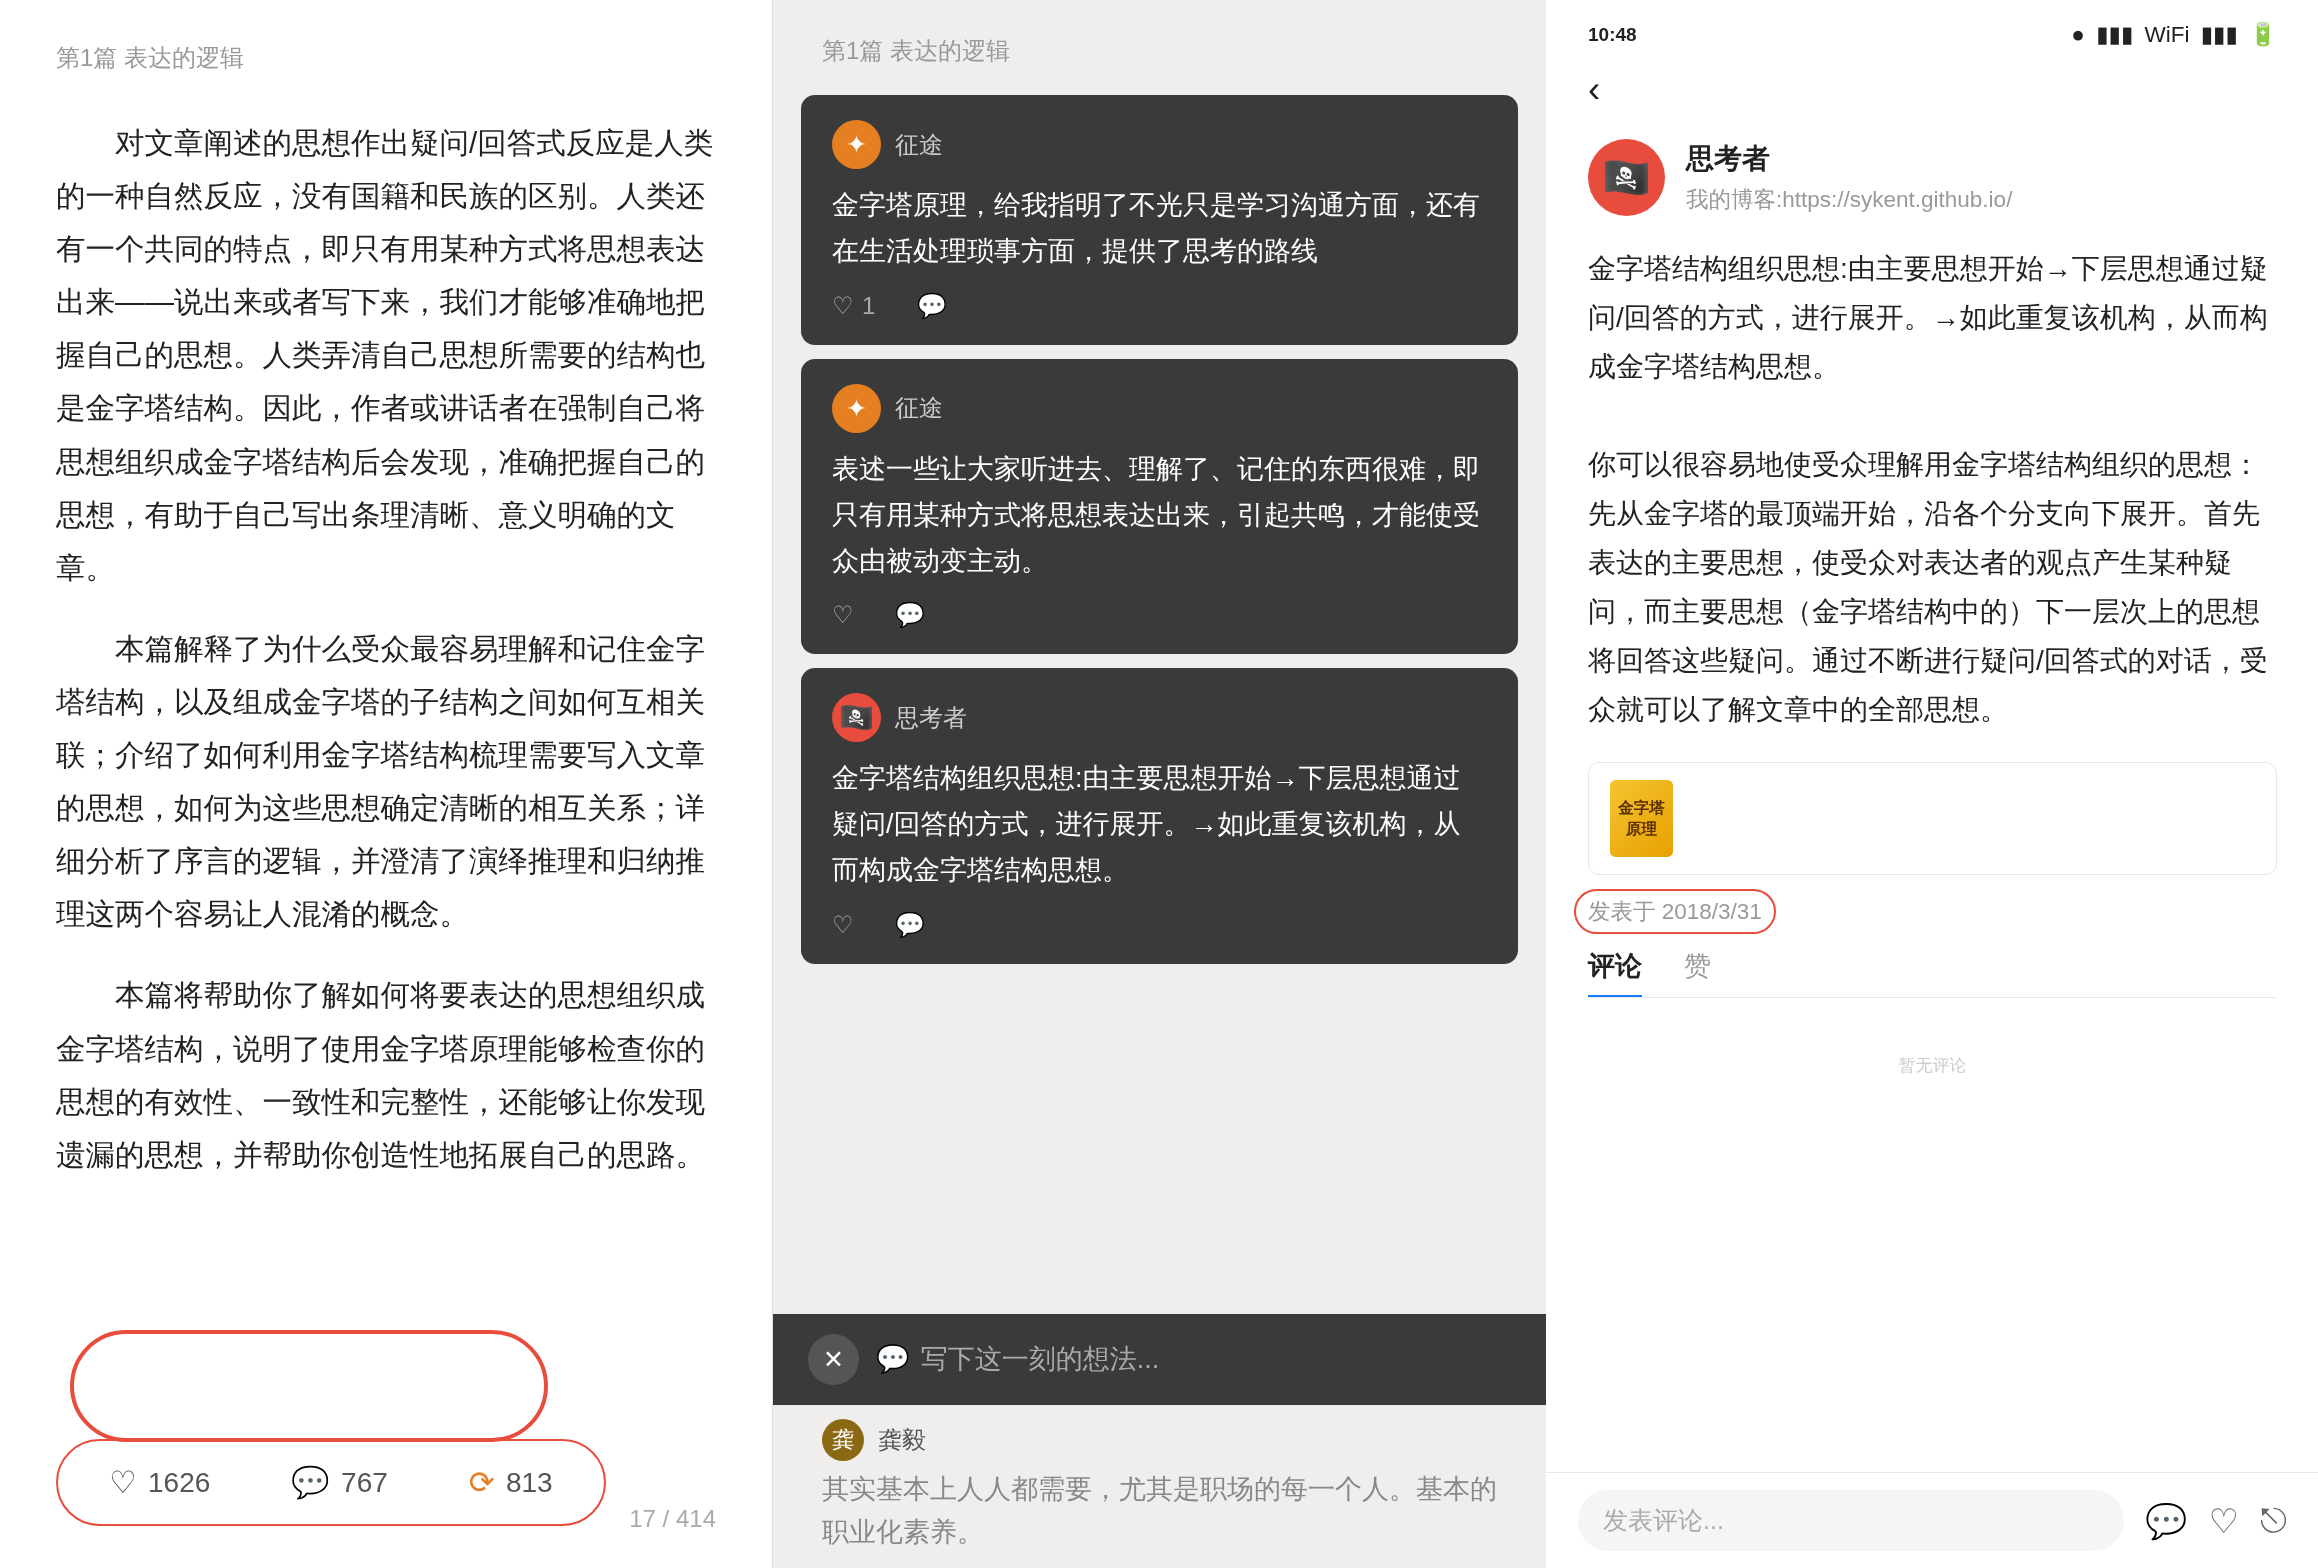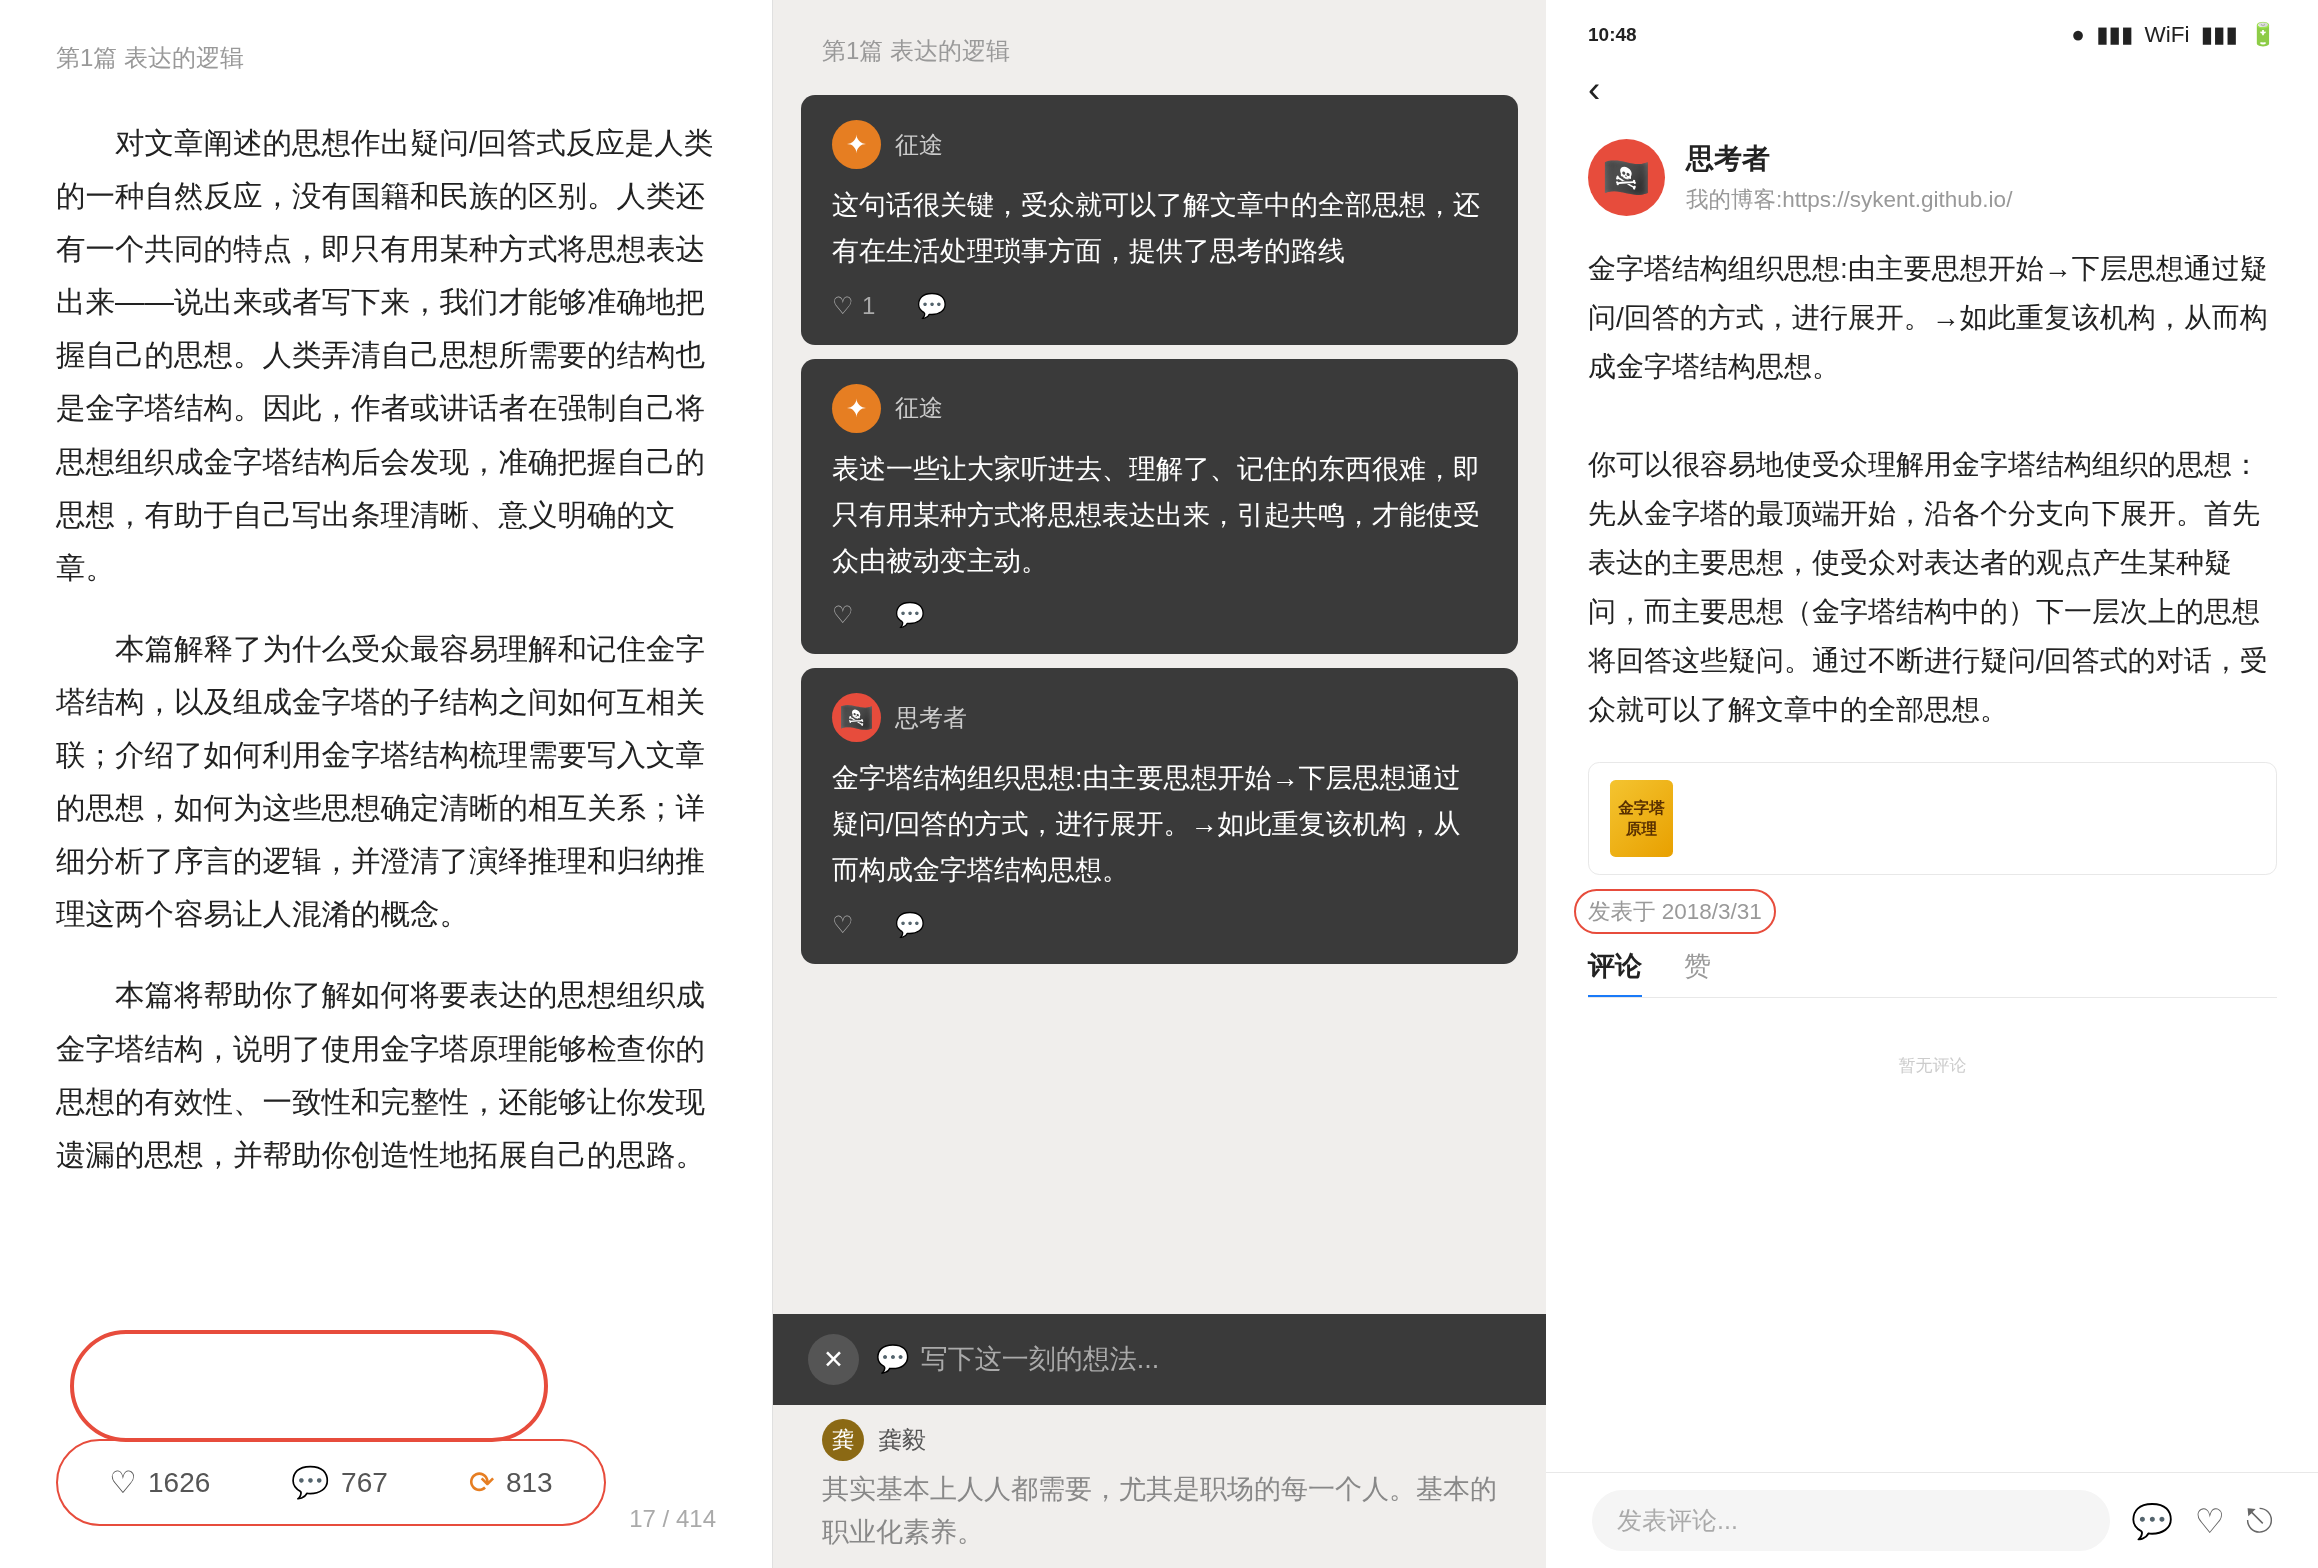--- a/index.html
+++ b/index.html
@@ -388,21 +388,21 @@
       border-bottom: 2.8px solid #1a7af8;
     }
     .no-comment {
       font-size: 17px;
       color: #ccc;
       text-align: center;
       padding: 42px 0;
     }
     .panel-3-bottom-bar {
       border-top: 1.4px solid #e8e8e8;
-      padding: 17px 46px;
+      padding: 17px 32px;
       display: flex;
       align-items: center;
       gap: 21px;
     }
     .comment-input-box {
       flex: 1;
       background: #f5f5f5;
       border-radius: 35px;
       padding: 14px 25px;
       font-size: 25px;
@@ -464,21 +464,21 @@
 
     <div class="comments-overlay">
 
       <div class="comment-card">
         <div class="comment-card-header">
           <div class="comment-avatar avatar-orange">
             <span>✦</span>
           </div>
           <span class="comment-username">征途</span>
         </div>
-        <div class="comment-text">这句话很关键，受众就可以了解文章中的全部思想，还有在生活处理琐事方面，提供了思考的路线</div>
+        <div class="comment-text">金字塔原理，给我指明了不光只是学习沟通方面，还有在生活处理琐事方面，提供了思考的路线</div>
         <div class="comment-actions">
           <div class="comment-action-item">
             <span>♡</span>
             <span>1</span>
           </div>
           <div class="comment-action-item">
             <span>💬</span>
           </div>
         </div>
       </div>

